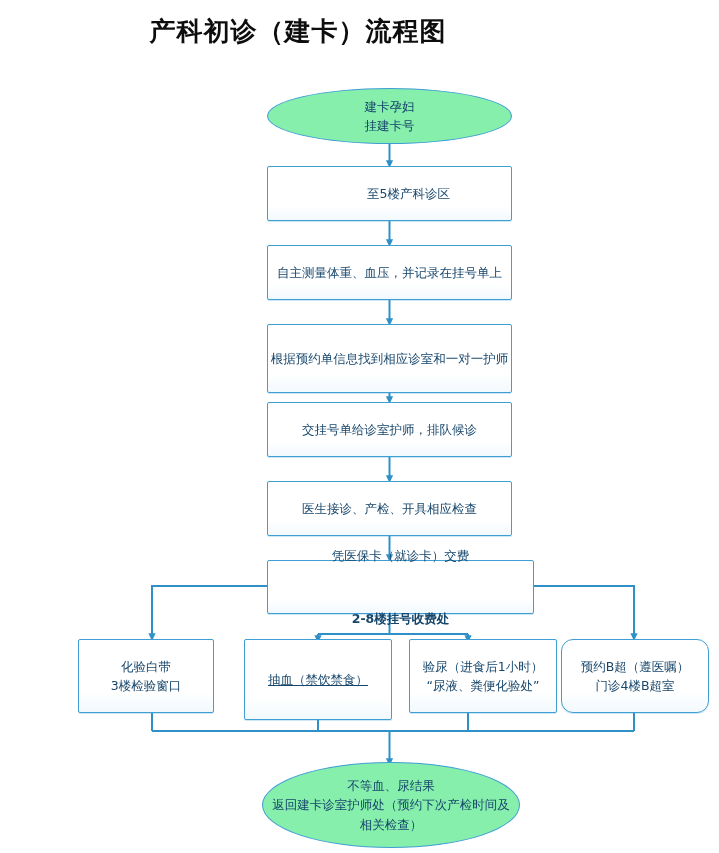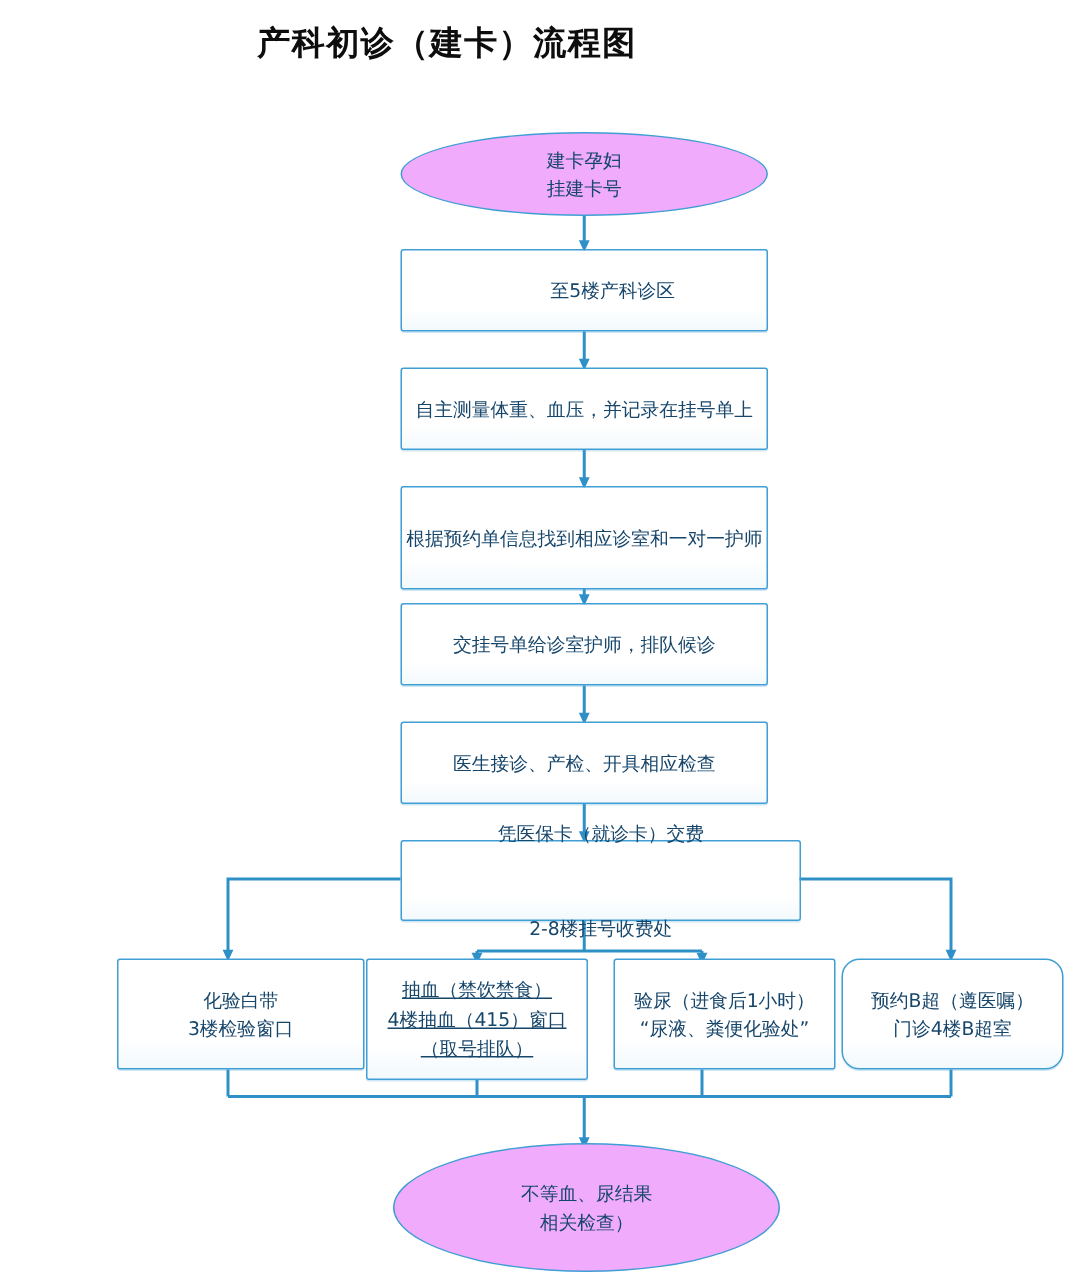--- a/index.html
+++ b/index.html
@@ -10,21 +10,21 @@
     position:relative;
     overflow:hidden;
   }
   #flow{
     position:absolute;left:0;top:0;width:719px;height:853px;
   }
   .title{
     position:absolute;
     left:0;top:14px;width:596px;
     text-align:center;
-    font-size:22px;
+    font-size:26px;
     font-weight:bold;
     color:#0d0d0d;
     letter-spacing:1px;
     font-family:"DejaVu Sans","Liberation Sans",sans-serif;
   }
 
   
   .node{
     position:absolute;
     box-sizing:border-box;
@@ -43,24 +43,24 @@
 
   .rect{
     border:1.6px solid #3f9ed4;
     border-radius:2px;
     background:linear-gradient(180deg,#ffffff 0%,#ffffff 72%,#f2f9fd 100%);
     box-shadow:0 1px 0 rgba(63,158,212,.25);
   }
   .oval{
     border:1.6px solid #3f9ed4;
     border-radius:50%;
-    background:#f0abfc;
+    background:#86efac;
     text-align:center;
   }
-  .b{font-weight:normal;margin-top:44px;}
+  .b{font-weight:bold;margin-top:44px;}
 </style>
 </head>
 <body>
 
 <div class="title">产科初诊（建卡）流程图</div>
 
 <svg id="flow" viewBox="0 0 719 853" xmlns="http://www.w3.org/2000/svg">
   <defs>
     <marker id="arrow" markerWidth="9" markerHeight="9" refX="4.2" refY="4.2" orient="auto" markerUnits="userSpaceOnUse">
       <path d="M0.4,0.6 L8.2,4.2 L0.4,7.8 z" fill="#2f90c8"></path>
@@ -122,36 +122,36 @@
 
 <div class="node rect" style="left:267px;top:481px;width:245px;height:55px;justify-content:center;">
   <span class="ln">医生接诊、产检、开具相应检查</span>
 </div>
 
 <div class="node rect" style="left:267px;top:560px;width:267px;height:54px;">
   <span class="ln">凭医保卡（就诊卡）交费</span>
   <span class="ln b">2-8楼挂号收费处</span>
 </div>
 
-<div class="node rect" style="left:78px;top:639px;width:165px;height:74px;">
+<div class="node rect" style="left:78px;top:639px;width:136px;height:74px;">
   <span class="ln">化验白带</span>
   <span class="ln">3楼检验窗口</span>
 </div>
 
 <div class="node rect" style="left:244px;top:639px;width:148px;height:81px;padding:0 6px;text-decoration:underline;">
   <span class="ln">抽血（禁饮禁食）</span>
-  <span class="ln wrap">4楼抽血（415）窗口（取号排队）</span>
 </div>
 
 <div class="node rect" style="left:409px;top:639px;width:148px;height:74px;">
   <span class="ln">验尿（进食后1小时）</span>
   <span class="ln">“尿液、粪便化验处”</span>
 </div>
 
 <div class="node rect" style="left:561px;top:639px;width:148px;height:74px;border-radius:12px;">
   <span class="ln">预约B超（遵医嘱）</span>
   <span class="ln">门诊4楼B超室</span>
 </div>
 
 <div class="node oval" style="left:262px;top:762px;width:258px;height:86px;">
   <span class="ln">不等血、尿结果</span>
+  <span class="ln">返回建卡诊室护师处（预约下次产检时间及</span>
   <span class="ln">相关检查）</span>
 </div>
 
 </body></html>

